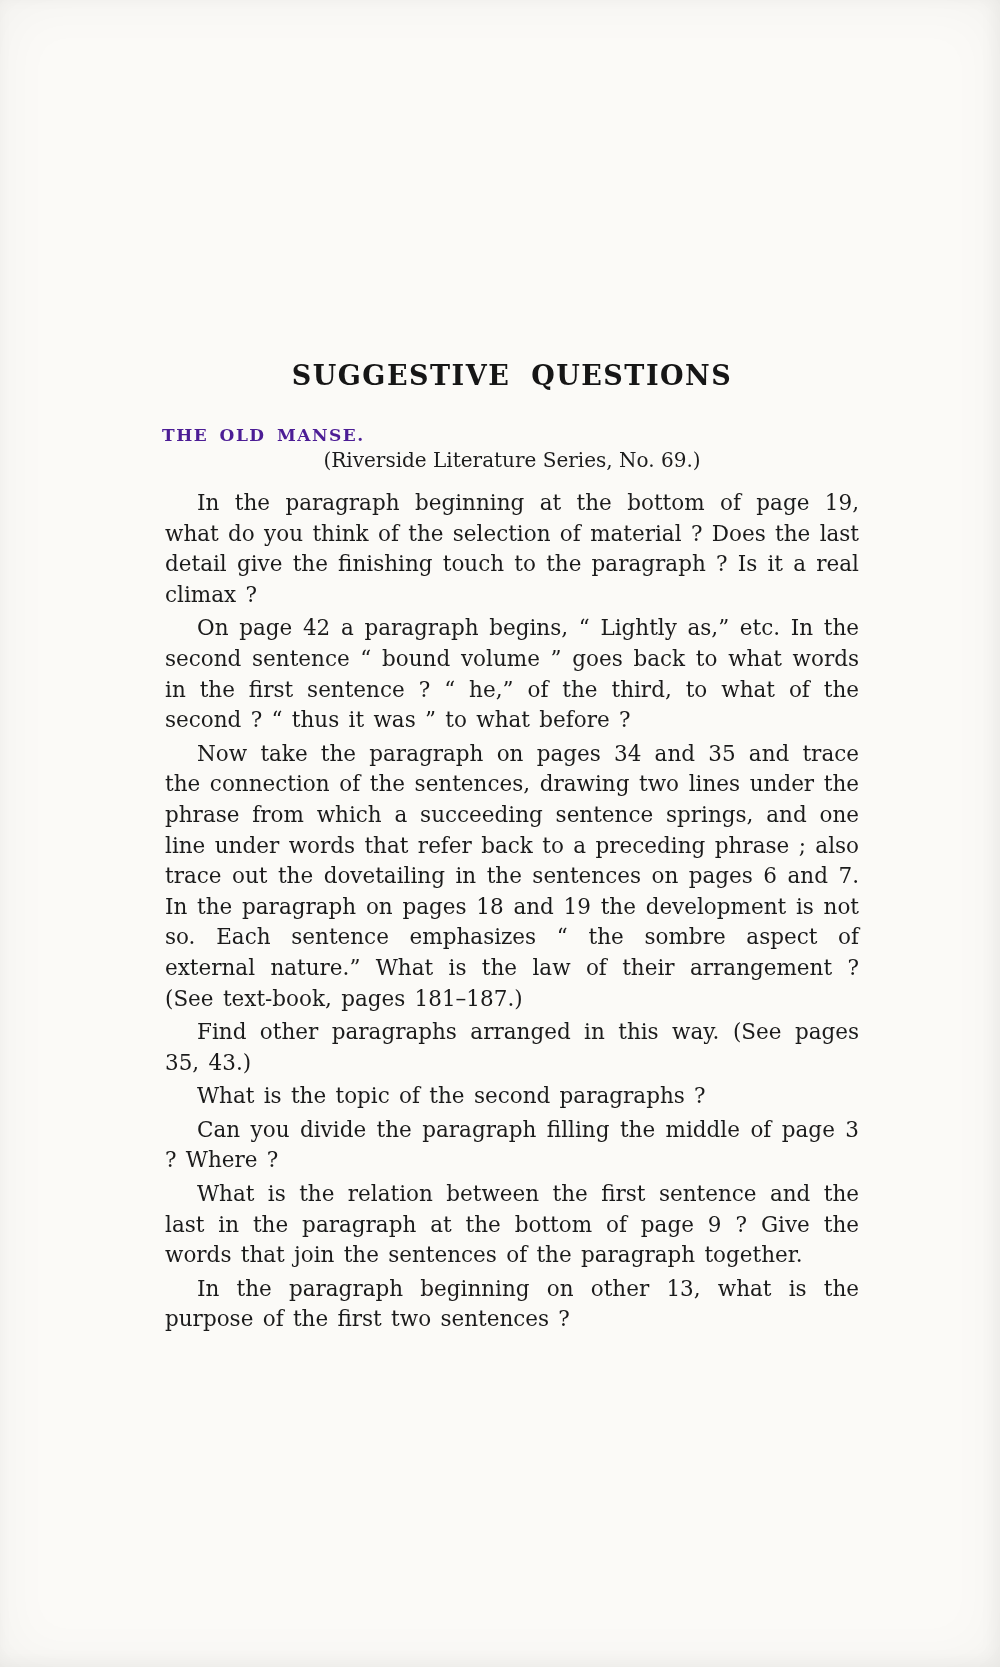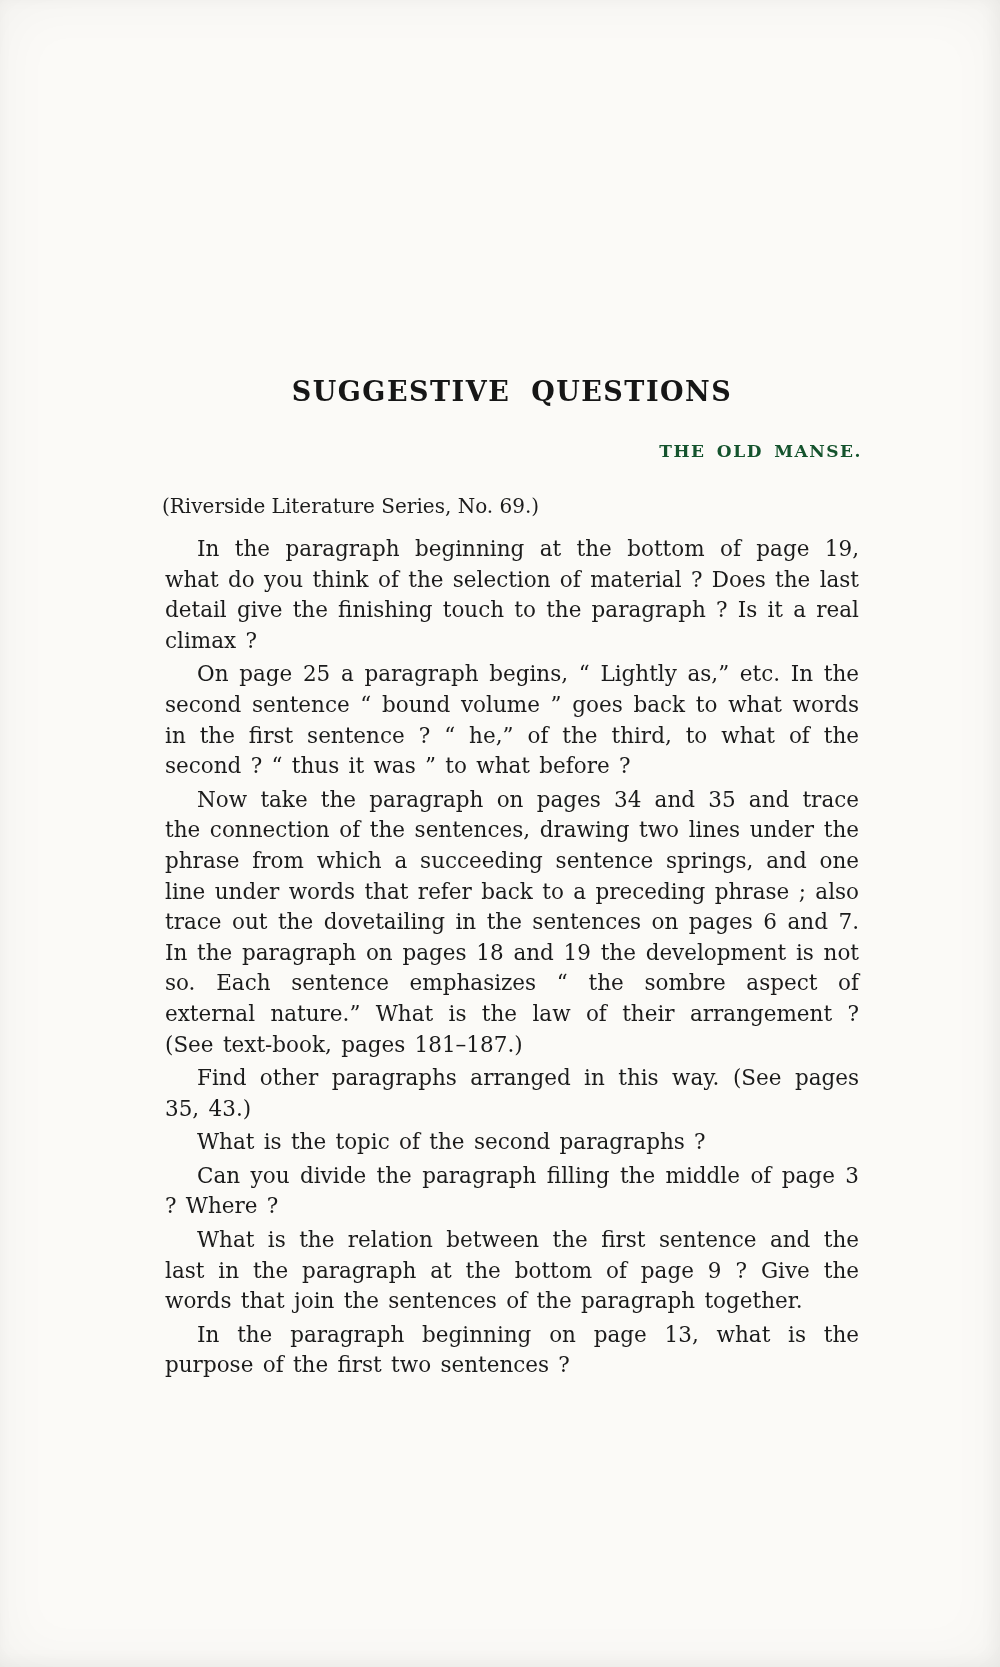--- a/index.html
+++ b/index.html
@@ -19,43 +19,43 @@
     top: 0;
     width: 1000px;
     height: 1667px;
     background: #fbfaf7;
     box-shadow: inset 0 0 60px rgba(0,0,0,0.04), inset -4px -4px 18px rgba(0,0,0,0.05);
     color: #1c1c1c;
   }
   .content {
     position: absolute;
     left: 162px;
-    top: 376px;
+    top: 360px;
     width: 700px;
   }
   .title {
     text-align: center;
     font-size: 27px;
     font-weight: bold;
     letter-spacing: 1.5px;
     word-spacing: 10px;
     margin: 0 0 34px 0;
     color: #161616;
   }
   .subtitle {
-    text-align: right;
+    text-align: left;
     font-size: 17px;
     font-weight: bold;
     letter-spacing: 1.5px;
     word-spacing: 4px;
-    margin: 0 0 33px 0;
-    color: #14532d;
+    margin: 0 0 3px 0;
+    color: #4c1d95;
   }
   .series {
-    text-align: left;
+    text-align: center;
     font-size: 20px;
     margin: 0 0 16px 0;
     color: #1c1c1c;
   }
   p.body-par {
     font-size: 21.5px;
     line-height: 30.6px;
     text-align: justify;
     text-indent: 32px;
     margin: 3px;
@@ -66,21 +66,21 @@
 </head>
 <body>
 
 <div class="page">
   <div class="content">
     <h1 class="title">SUGGESTIVE QUESTIONS</h1>
     <h2 class="subtitle">THE OLD MANSE.</h2>
     <div class="series">(Riverside Literature Series, No. 69.)</div>
 
     <p class="body-par">In the paragraph beginning at the bottom of page 19, what do you think of the selection of material ?  Does the last detail give the finishing touch to the paragraph ?  Is it a real climax ?</p>
-    <p class="body-par">On page 25 a paragraph begins, “ Lightly as,” etc.  In the second sentence “ bound volume ” goes back to what words in the first sentence ?  “ he,” of the third, to what of the second ?  “ thus it was ” to what before ?</p>
+    <p class="body-par">On page 42 a paragraph begins, “ Lightly as,” etc.  In the second sentence “ bound volume ” goes back to what words in the first sentence ?  “ he,” of the third, to what of the second ?  “ thus it was ” to what before ?</p>
     <p class="body-par">Now take the paragraph on pages 34 and 35 and trace the connection of the sentences, drawing two lines under the phrase from which a succeeding sentence springs, and one line under words that refer back to a preceding phrase ; also trace out the dovetailing in the sentences on pages 6 and 7.  In the paragraph on pages 18 and 19 the development is not so.  Each sentence emphasizes “ the sombre aspect of external nature.”  What is the law of their arrangement ?  (See text-book, pages 181–187.)</p>
     <p class="body-par">Find other paragraphs arranged in this way.  (See pages 35, 43.)</p>
     <p class="body-par">What is the topic of the second paragraphs ?</p>
     <p class="body-par">Can you divide the paragraph filling the middle of page 3 ?  Where ?</p>
     <p class="body-par">What is the relation between the first sentence and the last in the paragraph at the bottom of page 9 ?  Give the words that join the sentences of the paragraph together.</p>
-    <p class="body-par">In the paragraph beginning on page 13, what is the purpose of the first two sentences ?</p>
+    <p class="body-par">In the paragraph beginning on other 13, what is the purpose of the first two sentences ?</p>
   </div>
 </div>
 
 </body></html>

